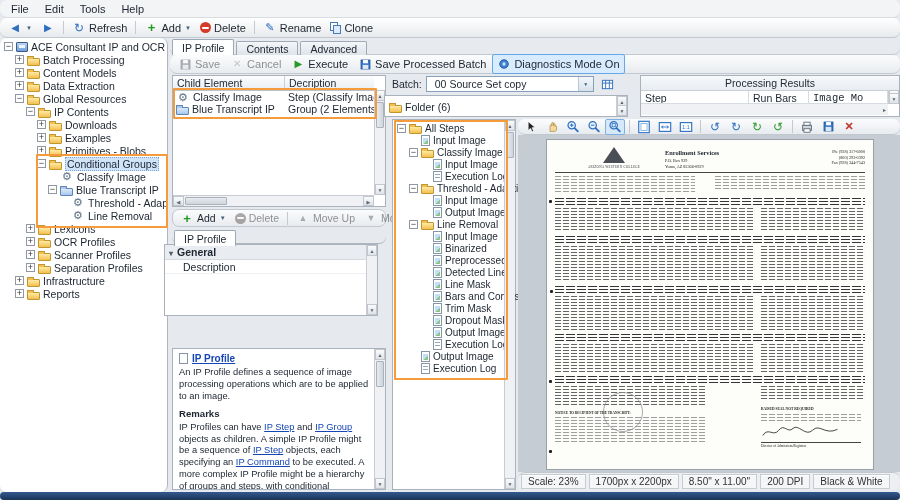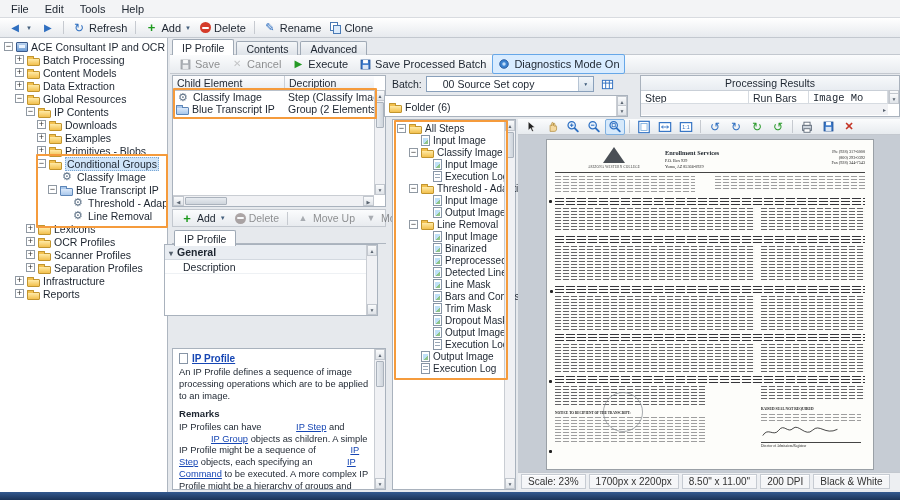--- a/index.html
+++ b/index.html
@@ -1,18 +1,18 @@
 <!DOCTYPE html>
 <html><head>
 <meta charset="utf-8">
 <style>
   html,body{margin:0;padding:0;background:#dfe2e7;}
   #app{position:relative;width:900px;height:500px;overflow:hidden;background:#e6e9ed;
        font-family:"Liberation Sans",sans-serif;font-size:11px;color:#1d2530;}
-  .abs{position:absolute;}
+  .abs{position:absolute;border-radius:7px;}
   .panel{background:#fff;border:1px solid #a9b2bd;box-sizing:border-box;}
 
   
   #menubar{left:0;top:0;width:900px;height:18px;background:#f3f4f6;border-bottom:1px solid #d8dbe0;
            display:flex;align-items:center;padding:0 4px;gap:2px;box-sizing:border-box;}
   .menu-item{padding:1px 7px;border-radius:2px;}
   #toolbar{left:0;top:18px;width:900px;height:20px;background:linear-gradient(#ffffff,#e7eaee);
            border-bottom:1px solid #c3c8cf;display:flex;align-items:center;padding:0 4px;gap:1px;box-sizing:border-box;}
   .tb-btn{display:flex;align-items:center;gap:3px;padding:1px 4px;height:16px;border-radius:2px;white-space:nowrap;}
   .tb-btn.disabled{opacity:.5;filter:grayscale(.9);}
@@ -86,27 +86,27 @@
   .group-caret::before{content:"▾";font-size:8px;color:#55606c;}
   .prop-row{height:13px;display:flex;align-items:center;padding:0 4px 0 18px;font-size:10.5px;
             border-bottom:1px solid #eef1f4;margin-right:11px;}
 
   
   #help{left:172px;top:348px;width:214px;height:142px;position:absolute;padding:4px 14px 0 6px;overflow:hidden;}
   .help-head{display:flex;gap:4px;align-items:center;margin-bottom:3px;}
   .help-title{color:#1646b4;font-weight:bold;font-size:10px;text-decoration:underline;}
   #help p{margin:3px 0;font-size:9.3px;line-height:1.28;}
   .remarks-h{font-weight:bold;font-size:9.6px;margin-top:5px;}
-  .hlink{color:#1646b4;text-decoration:underline;margin-left:32px;}
+  .hlink{color:#1646b4;text-decoration:underline;}
 
   
   #batch-row{left:392px;top:75px;width:246px;height:18px;display:flex;align-items:center;gap:4px;}
   .batch-label{font-size:10.5px;}
   .combo{background:#fff;border:1px solid #89a0bb;height:16px;display:flex;align-items:center;width:168px;box-sizing:border-box;}
-  .combo .val{flex:1;padding:0 16px;font-size:10.5px;white-space:nowrap;overflow:hidden;}
+  .combo .val{flex:1;padding:0 8px;font-size:10.5px;white-space:nowrap;overflow:hidden;}
   .combo .drop{width:14px;height:100%;border-left:1px solid #b6c4d4;background:linear-gradient(#f2f6fa,#d8e2ec);
                display:flex;align-items:center;justify-content:center;}
   .combo .drop::before{content:"▼";font-size:5px;color:#3c5a7a;}
   #folder-box{left:384px;top:95px;width:244px;height:22px;position:absolute;}
   #folder-box .trow{padding:4px 0 0 4px;}
   #steps-panel{left:392px;top:119px;width:124px;height:371px;position:absolute;padding-top:2px;}
   #steps-tree .trow{height:12px;}
   #steps-tree .tlabel{font-size:10px;}
 
   

